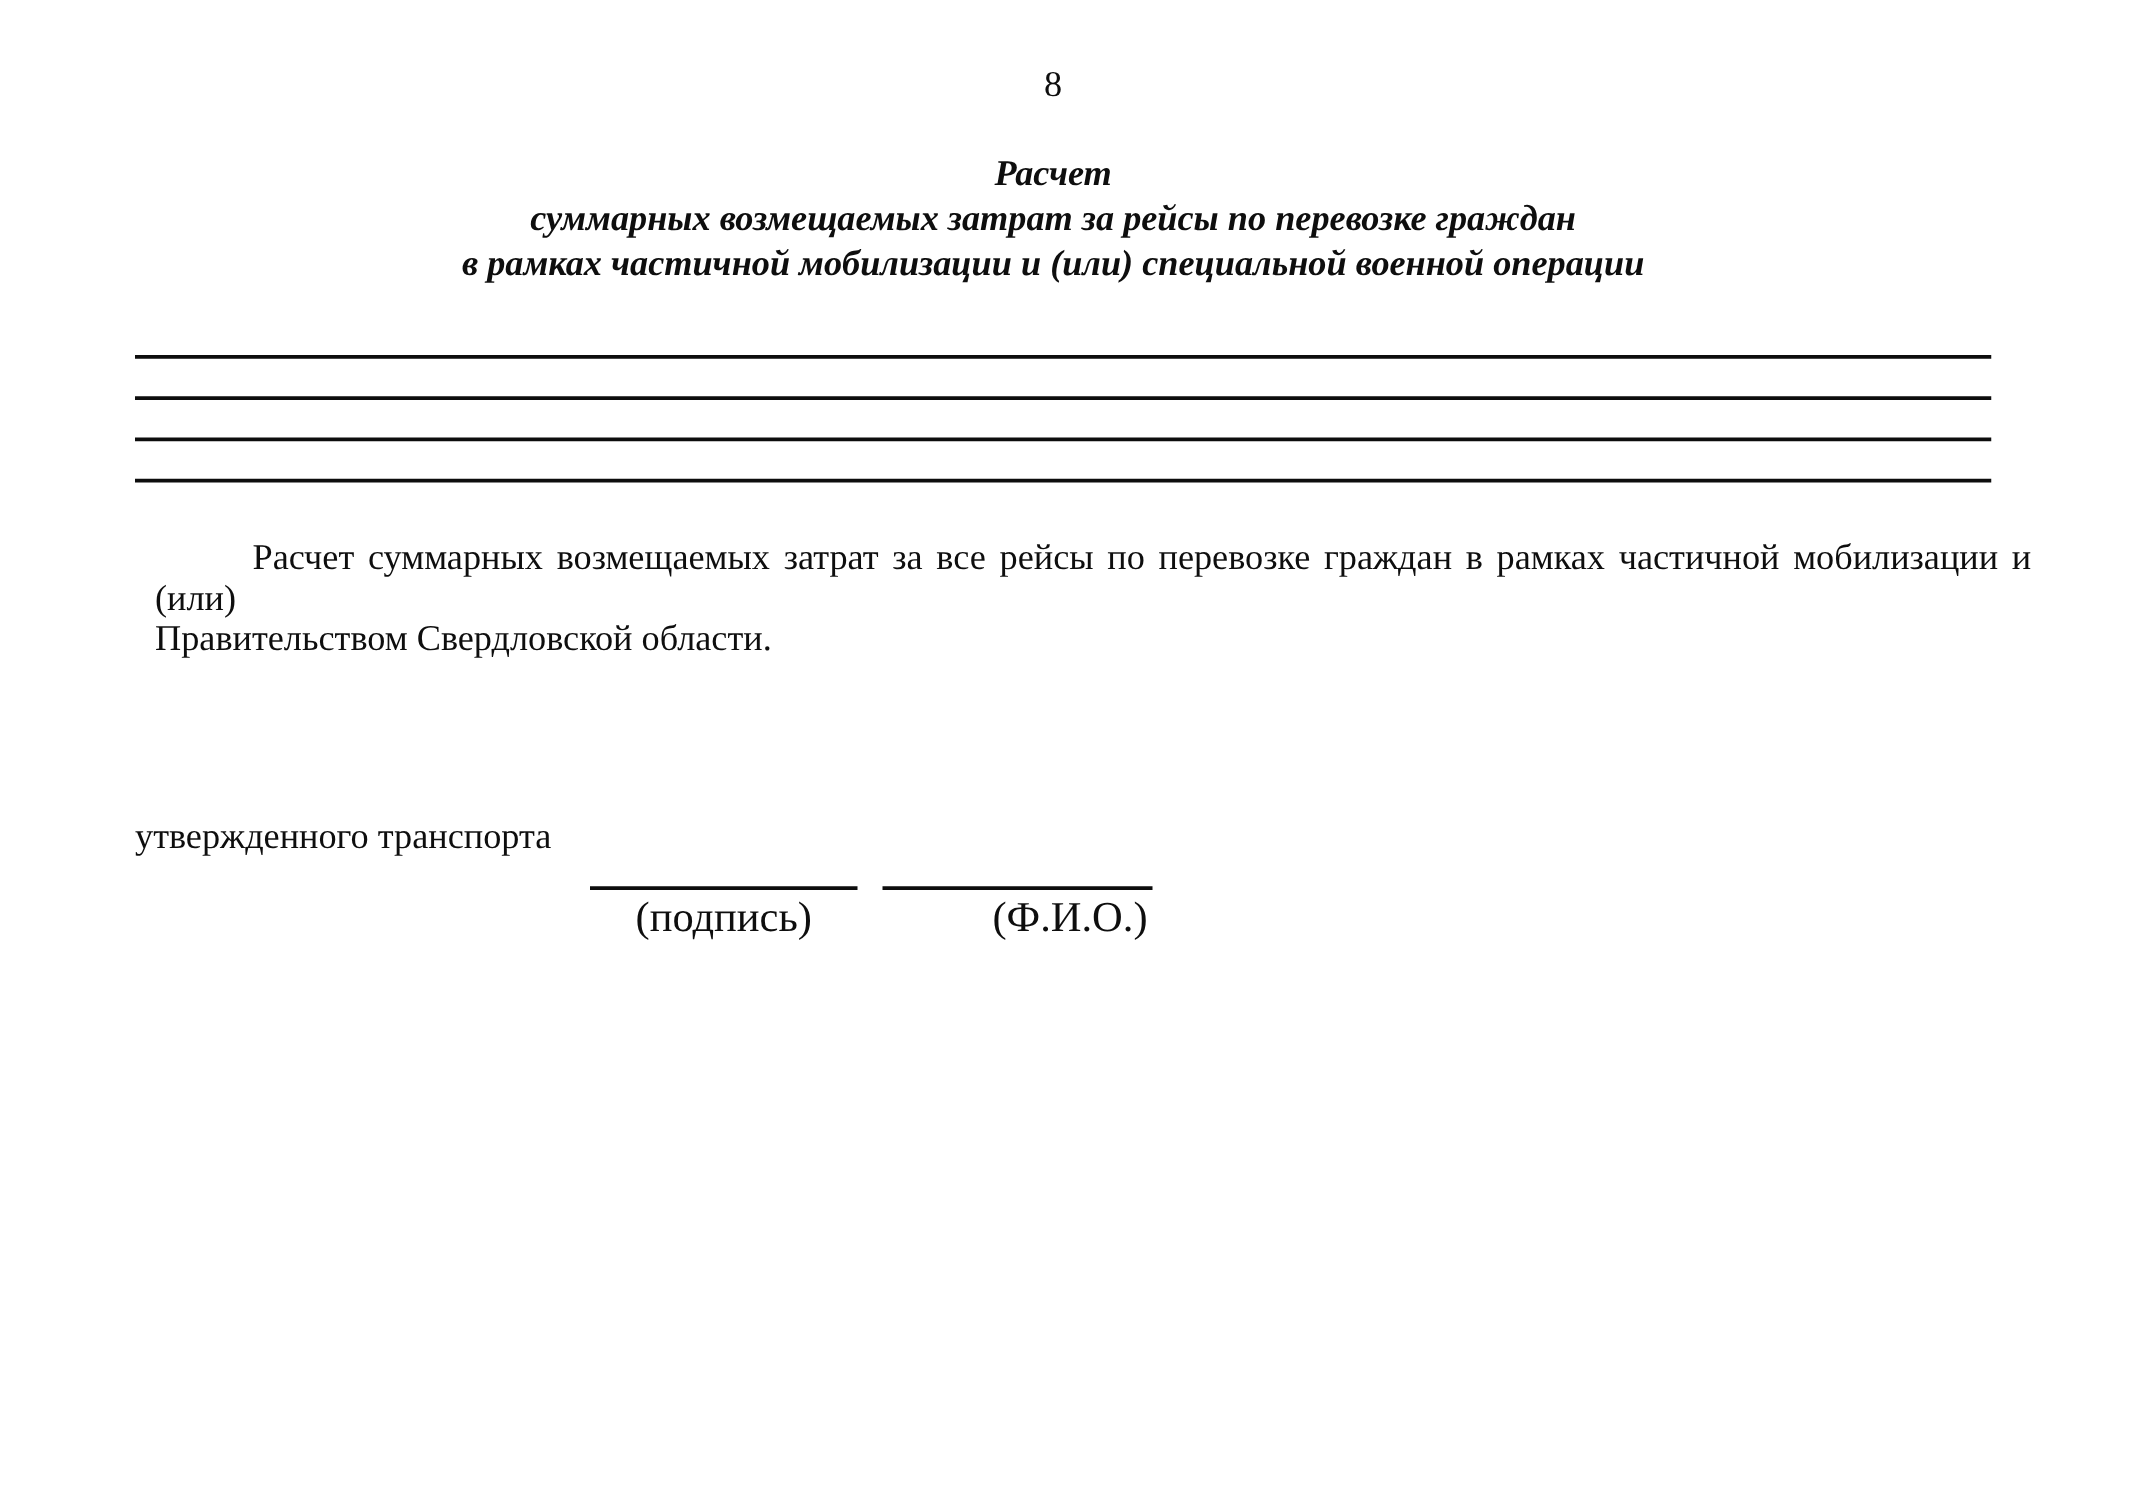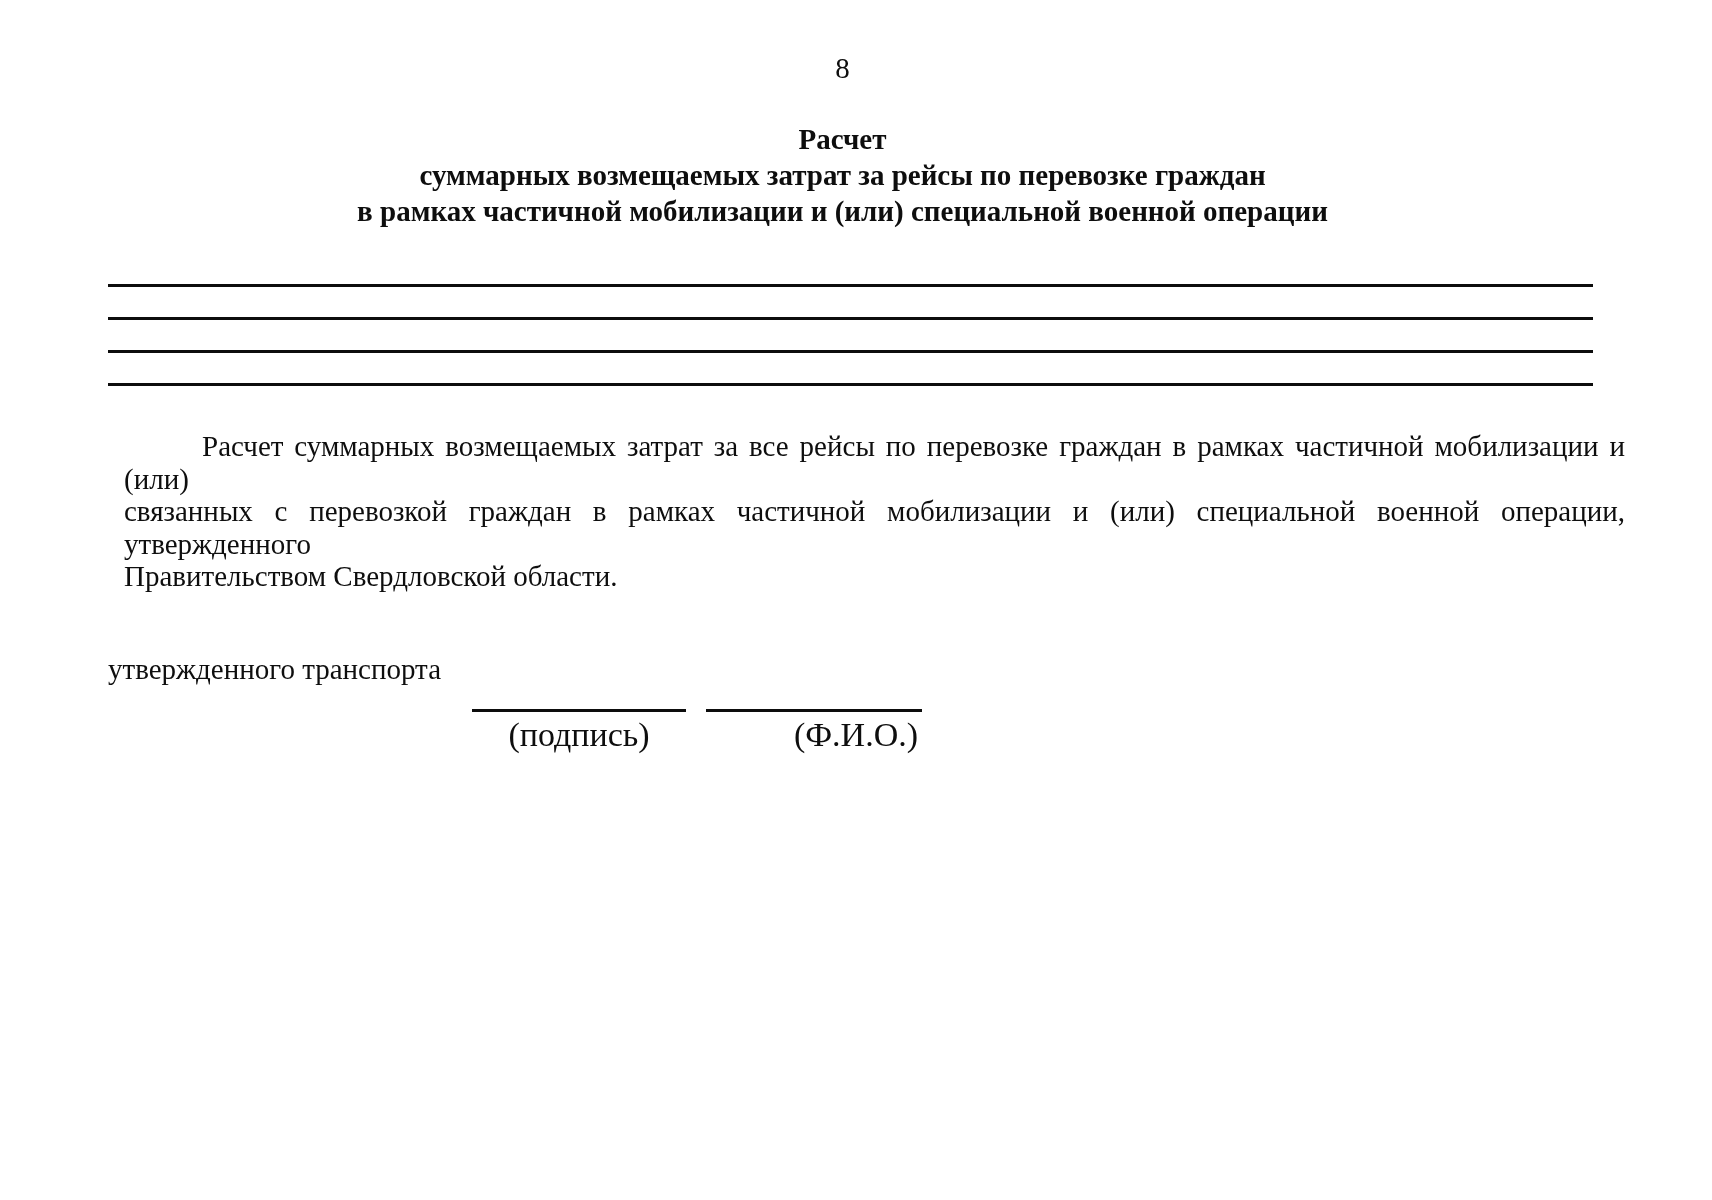--- a/index.html
+++ b/index.html
@@ -27,20 +27,21 @@
   }
   .doc-title {
     position: absolute;
     left: 92px;
     top: 121px;
     width: 1501px;
     text-align: center;
     font-weight: bold;
     font-size: 29px;
     line-height: 36px;
+    font-style: italic;
   }
   .blank-rule {
     position: absolute;
     left: 108px;
     width: 1485px;
     height: 3px;
     background: #0d0d0d;
   }
   .rule-1 { top: 284px; }
   .rule-2 { top: 317px; }
@@ -102,21 +103,20 @@
     <div>в рамках частичной мобилизации и (или) специальной военной операции</div>
   </div>
 
   <div class="blank-rule rule-1"></div>
   <div class="blank-rule rule-2"></div>
   <div class="blank-rule rule-3"></div>
   <div class="blank-rule rule-4"></div>
 
   <div class="body-paragraph">
     <div class="line just indent">Расчет суммарных возмещаемых затрат за все рейсы по перевозке граждан в рамках частичной мобилизации и (или)</div>
-    <div class="line just">связанных с перевозкой граждан в рамках частичной мобилизации и (или) специальной военной операции, утвержденного</div>
     <div class="line">Правительством Свердловской области.</div>
   </div>
 
   <div class="signature-role">
     <div>утвержденного транспорта</div>
   </div>
 
   <div class="sig-rule sig-rule-1"></div>
   <div class="sig-rule sig-rule-2"></div>
 

